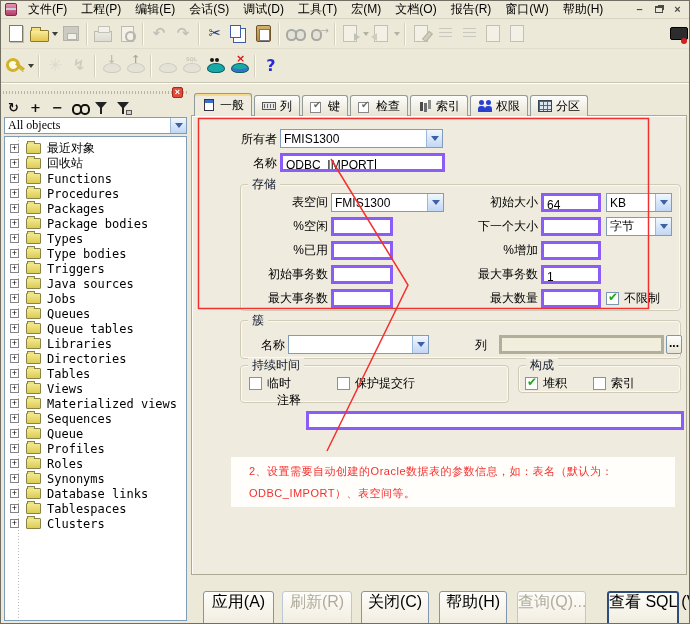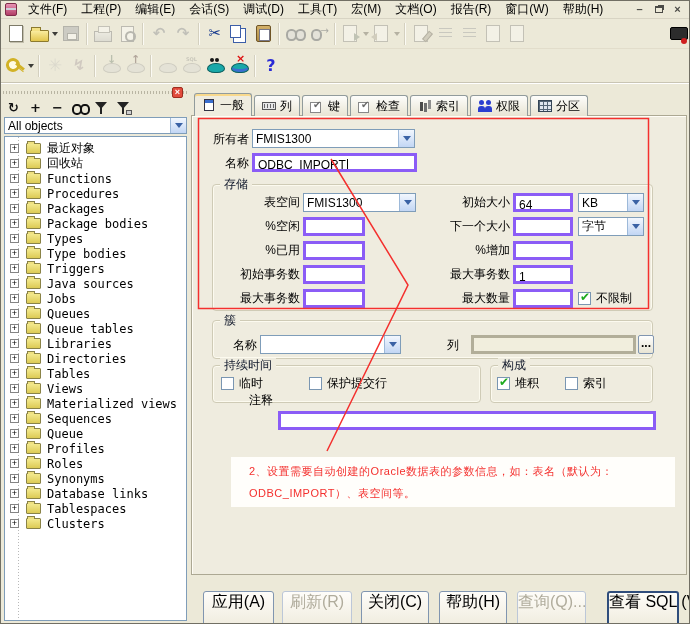--- a/index.html
+++ b/index.html
@@ -75,21 +75,21 @@
   .minibar{position:absolute;left:5px;top:98px;height:17px;display:flex;align-items:center;gap:7px;}
   .mic{width:15px;height:15px;display:inline-flex;align-items:center;justify-content:center;font-family:"DejaVu Sans",sans-serif;font-weight:bold;font-size:13px;color:#111;position:relative;}
   .mic-find-object::before,.mic-find-object::after{content:"";position:absolute;top:4px;width:6px;height:7px;border:2px solid #111;border-radius:45%;}
   .mic-find-object::before{left:0;} .mic-find-object::after{left:8px;}
   .mic-filter::before,.mic-filter-settings::before{content:"";position:absolute;top:2px;left:1px;width:0;height:0;border-left:6px solid transparent;border-right:6px solid transparent;border-top:7px solid #222;}
   .mic-filter::after,.mic-filter-settings::after{content:"";position:absolute;top:8px;left:6px;width:2px;height:6px;background:#222;}
   .mic-filter-settings i{position:absolute;right:-1px;bottom:0;width:6px;height:5px;background:#cfcfcf;border:1px solid #555;}
   .combo{background:#fff;border:1px solid #7f9db9;display:flex;align-items:center;padding-left:3px;font-size:12px;overflow:hidden;}
   .combo .arrow-btn{margin-left:auto;width:16px;align-self:stretch;background:linear-gradient(#f2f7fe,#c2d6f4);border-left:1px solid #9db9d9;display:flex;align-items:center;justify-content:center;}
   .combo .arrow-btn::after{content:"";width:0;height:0;border-left:4px solid transparent;border-right:4px solid transparent;border-top:5px solid #3a62a5;}
-  #objFilter{position:absolute;left:3px;top:116px;width:183px;height:17px;font-family:Liberation Sans, sans-serif;}
+  #objFilter{position:absolute;left:3px;top:116px;width:183px;height:17px;font-family:Liberation Serif, serif;}
   .treebox{position:absolute;left:3px;top:135px;width:183px;height:485px;background:#fff;border:1px solid #7f9db9;overflow:hidden;
     font-family:"DejaVu Sans Mono",monospace;font-size:12px;}
   .treebox::before{content:"";position:absolute;left:13px;top:0;bottom:0;width:1px;background:repeating-linear-gradient(180deg,#b9b9b9 0 1px,transparent 1px 3px);}
   .tree-item{display:flex;align-items:center;height:15px;padding-left:5px;white-space:nowrap;position:relative;}
   .expand-box{width:9px;height:9px;background:#fff;border:1px solid #848484;font-size:9px;line-height:7px;text-align:center;margin-right:7px;flex:none;font-family:"Liberation Sans",sans-serif;}
   .folder{width:15px;height:11px;background:linear-gradient(#f3e98e,#ddcb55);border:1px solid #8a8347;border-radius:1px;margin-right:6px;flex:none;position:relative;}
   .folder::before{content:"";position:absolute;top:-3px;left:0;width:6px;height:2px;background:#eee080;border:1px solid #8a8347;border-bottom:none;}
   
   .tabsbar{position:absolute;left:193px;top:92px;height:23px;display:flex;align-items:flex-end;z-index:3;}
   .tab{display:flex;align-items:center;height:21px;padding:0 7px;border:1px solid #919b9c;border-bottom:none;border-radius:3px 3px 0 0;background:linear-gradient(#fdfdfb,#e8e4d3);margin-right:2px;white-space:nowrap;}
@@ -102,21 +102,21 @@
   .tabic-keys::before,.tabic-checks::before{content:"";position:absolute;left:0;top:2px;width:9px;height:9px;background:#fff;border:1px solid #888;}
   .tabic-keys::after,.tabic-checks::after{content:"✔";position:absolute;left:3px;top:-1px;font-size:10px;color:#6a6a6a;font-family:"DejaVu Sans",sans-serif;}
   .tabic-indexes::before{content:"";position:absolute;left:2px;bottom:1px;width:3px;height:9px;background:#4a4a4a;box-shadow:4px 1px 0 #6e6e6e,8px -2px 0 #8e8e8e;}
   .tabic-privileges::before{content:"";position:absolute;left:1px;top:0;width:5px;height:5px;background:#2b3fd0;border-radius:50%;box-shadow:7px 0 0 #2b3fd0;}
   .tabic-privileges::after{content:"";position:absolute;left:0;top:6px;width:7px;height:6px;background:#2b3fd0;border-radius:3px 3px 0 0;box-shadow:7px 0 0 #2b3fd0;}
   .tabic-partitions::before{content:"";position:absolute;inset:0;border:1px solid #345;background:
     repeating-linear-gradient(180deg,#567 0 1px,transparent 1px 4px),
     repeating-linear-gradient(90deg,#567 0 1px,transparent 1px 4px),#dfe6ef;}
   
   .content-panel{position:absolute;left:190px;top:114px;width:496px;height:460px;background:#efecdf;border:1px solid #aca893;box-shadow:inset 1px 1px 0 #fffdf6;z-index:1;}
-  #form-layer{position:absolute;inset:0;z-index:2;}
+  #form-layer{position:absolute;inset:0;z-index:2;margin-left:28px;}
   .flabel{position:absolute;height:19px;line-height:19px;text-align:right;white-space:nowrap;}
   .field{position:absolute;background:#fff;border:3px solid #8b5cf6;font-size:12px;padding:2px 3px;height:19px;white-space:nowrap;overflow:hidden;}
   .field.disabled{background:#f1eedd;border-color:#b2ae99;}
   .fcombo{position:absolute;height:19px;}
   .caret{display:inline-block;width:1px;height:12px;background:#000;vertical-align:-2px;margin-left:1px;}
   .group{position:absolute;border:1px solid #cfcbb6;border-radius:4px;box-shadow:inset 0 0 0 1px #fcfaef;}
   .legend{position:absolute;top:-8px;left:7px;background:#efecdf;padding:0 4px;color:#0f172a;line-height:14px;}
   .cb{position:absolute;display:flex;align-items:center;gap:5px;height:15px;}
   .cb .box{width:13px;height:13px;background:#fff;border:1px solid #7a96b2;position:relative;flex:none;}
   .cb.checked .box::after{content:"✔";position:absolute;left:1px;top:-3px;font-size:12px;color:#1daa1d;font-family:"DejaVu Sans",sans-serif;}
@@ -508,21 +508,21 @@
     </div>
     <div class="cb" style="left:220px;top:375px;">
       <span class="box"></span>
       <span>临时</span>
     </div>
     <div class="cb" style="left:308px;top:375px;">
       <span class="box"></span>
       <span>保护提交行</span>
     </div>
 
-    <div class="group" style="left:489px;top:364px;width:163px;height:38px;">
+    <div class="group" style="left:489px;top:364px;width:163px;height:28px;">
       <span class="legend">构成</span>
     </div>
     <div class="cb checked" style="left:496px;top:375px;">
       <span class="box"></span>
       <span>堆积</span>
     </div>
     <div class="cb" style="left:564px;top:375px;">
       <span class="box"></span>
       <span>索引</span>
     </div>

